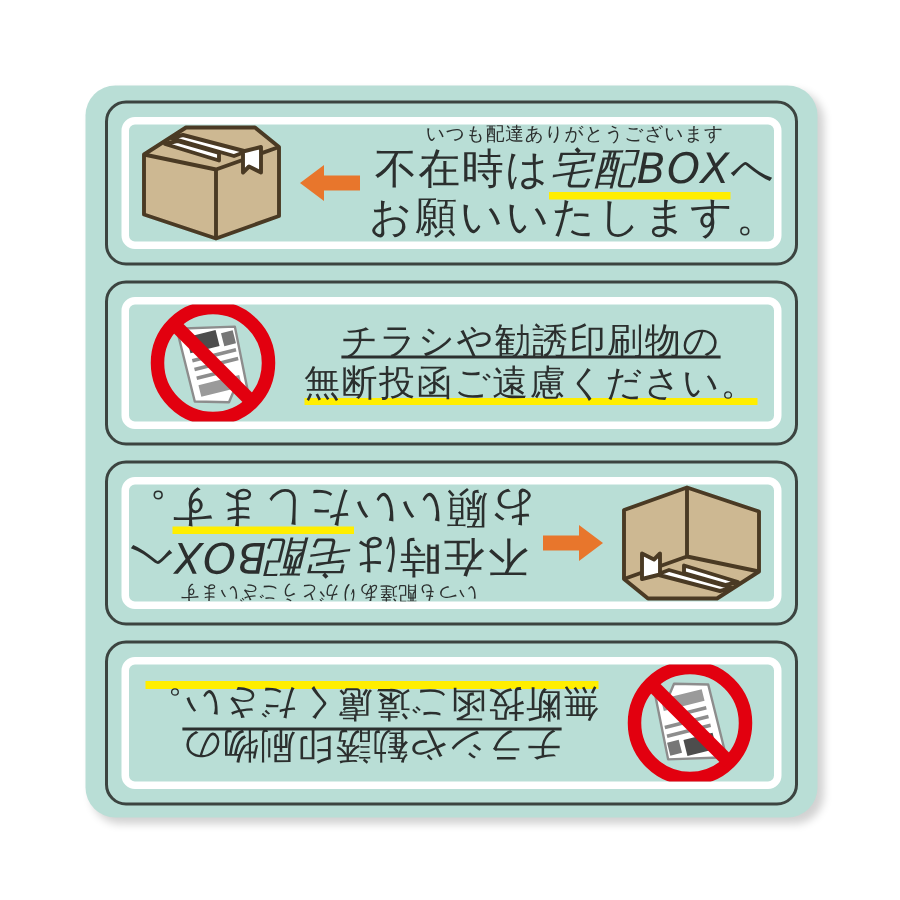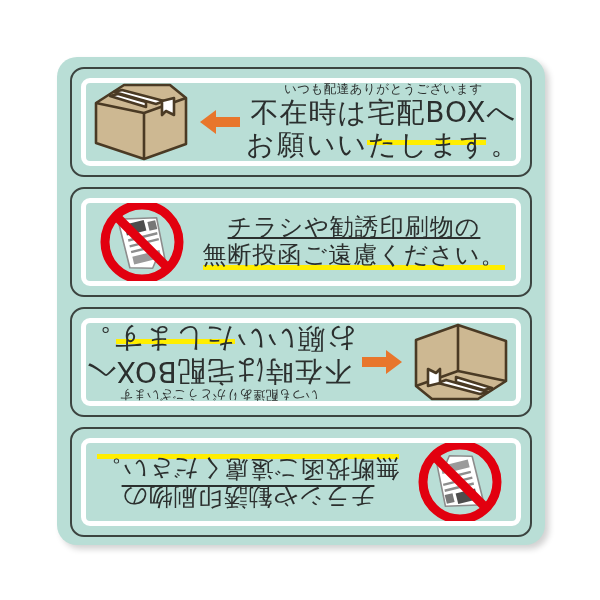--- a/index.html
+++ b/index.html
@@ -83,21 +83,22 @@
     color:#2b2f2e;
     line-height:1.16;
     letter-spacing:1px;
     white-space:nowrap;
   }
   .line-big.l2{letter-spacing:2px;text-align:right;}
 
   
   .hl{
     background-image:linear-gradient(to top,#ffee00 0,#ffee00 5px,transparent 5px);
-    padding-bottom:16px;
+    padding-bottom:4px;
+    font-style:italic;
   }
   .hl-full{
     display:inline-block;
     background-image:linear-gradient(to top,#ffee00 0,#ffee00 5px,transparent 5px);
   }
 
   
   .txt.two .line-big{font-size:24px;text-decoration:underline;}
 
   svg{display:block;}

